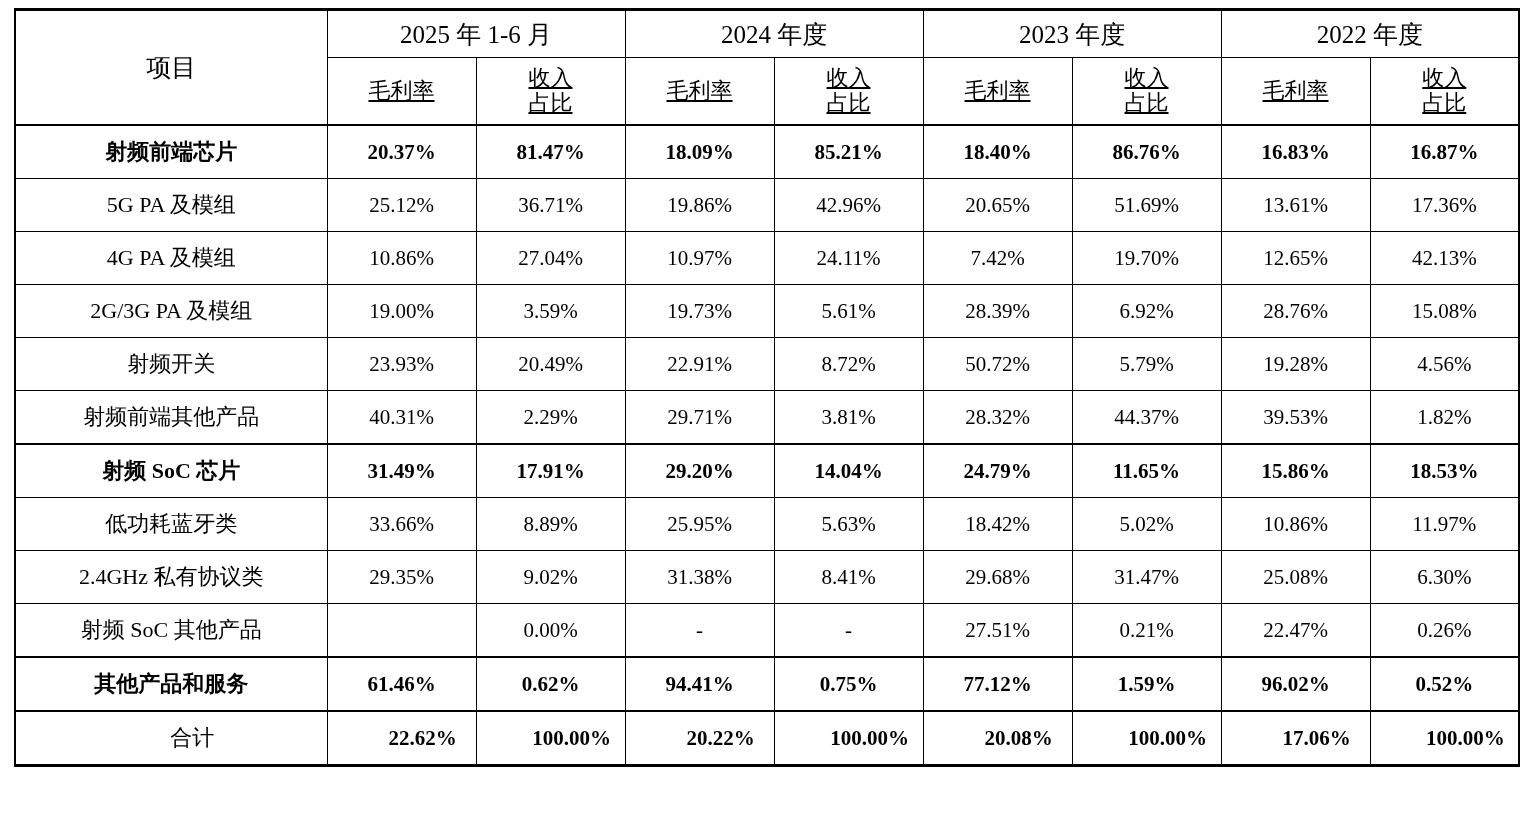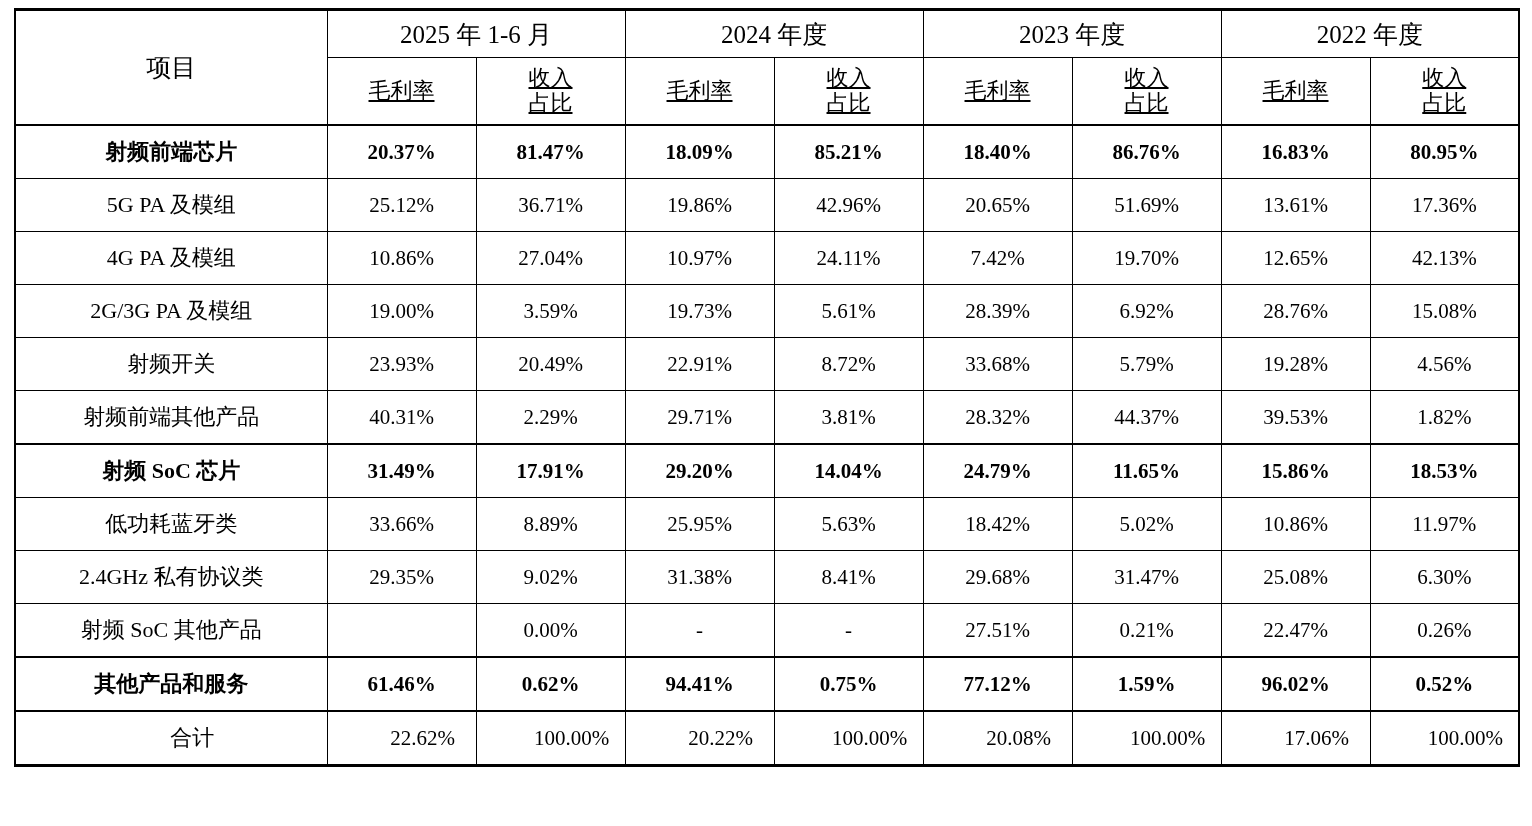--- a/index.html
+++ b/index.html
@@ -56,21 +56,21 @@
   }
   td.row-label {
     text-align: center;
     font-size: 22px;
   }
   tr.group-row td {
     font-weight: bold;
     margin-left: 8px;
   }
   tr.total-row td {
-    font-weight: normal;
+    font-weight: bold;
   }
   tr.total-row td.row-label {
     font-weight: normal;
   }
   tr.data-row td {
     height: 48px;
   }
   td.num {
     text-align: center;
     font-size: 21px;
@@ -118,21 +118,21 @@
     <tbody>
       <tr class="data-row group-row">
         <td class="row-label">射频前端芯片</td>
         <td class="num">20.37%</td>
         <td class="num">81.47%</td>
         <td class="num">18.09%</td>
         <td class="num">85.21%</td>
         <td class="num">18.40%</td>
         <td class="num">86.76%</td>
         <td class="num">16.83%</td>
-        <td class="num">80.95%</td>
+        <td class="num">16.87%</td>
       </tr>
       <tr class="data-row">
         <td class="row-label">5G PA 及模组</td>
         <td class="num">25.12%</td>
         <td class="num">36.71%</td>
         <td class="num">19.86%</td>
         <td class="num">42.96%</td>
         <td class="num">20.65%</td>
         <td class="num">51.69%</td>
         <td class="num">13.61%</td>
@@ -159,21 +159,21 @@
         <td class="num">6.92%</td>
         <td class="num">28.76%</td>
         <td class="num">15.08%</td>
       </tr>
       <tr class="data-row">
         <td class="row-label">射频开关</td>
         <td class="num">23.93%</td>
         <td class="num">20.49%</td>
         <td class="num">22.91%</td>
         <td class="num">8.72%</td>
-        <td class="num">33.68%</td>
+        <td class="num">50.72%</td>
         <td class="num">5.79%</td>
         <td class="num">19.28%</td>
         <td class="num">4.56%</td>
       </tr>
       <tr class="data-row">
         <td class="row-label">射频前端其他产品</td>
         <td class="num">40.31%</td>
         <td class="num">2.29%</td>
         <td class="num">29.71%</td>
         <td class="num">3.81%</td>

